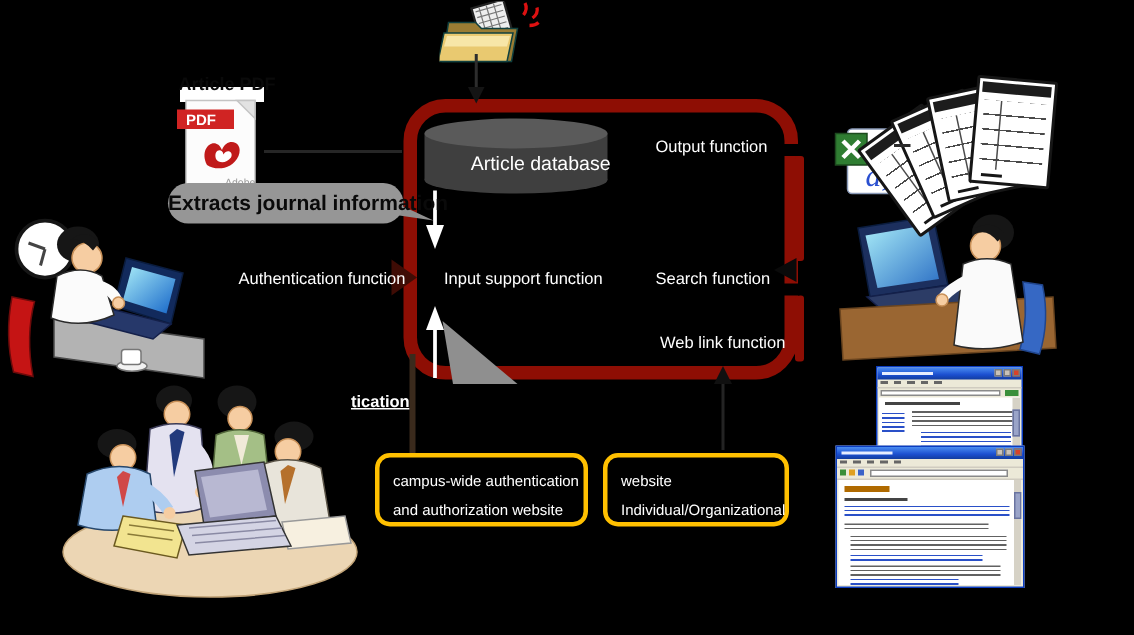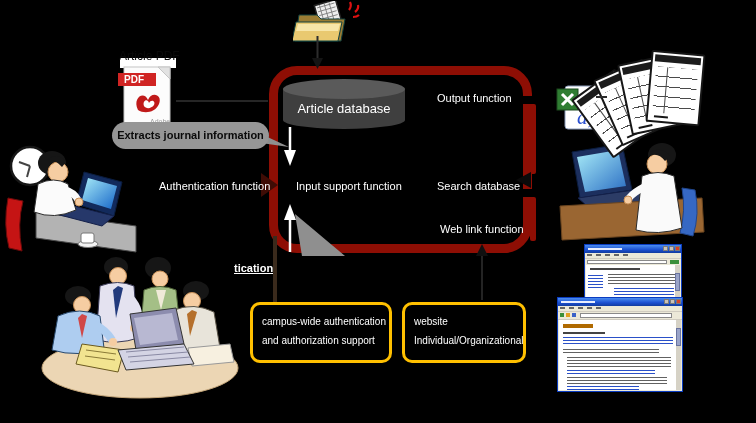--- a/index.html
+++ b/index.html
@@ -4,32 +4,32 @@
 <style>
   html,body{margin:0;padding:0;background:#000;}
   #stage{position:relative;width:756px;height:423px;background:#000;overflow:hidden;
          font-family:"Liberation Sans",sans-serif;}
   .abs{position:absolute;}
   .lbl{position:absolute;color:#fff;font-size:11px;white-space:nowrap;z-index:6;}
   .sysbox{position:absolute;left:269px;top:66px;width:263px;height:187px;
           border:9px solid #8e0e04;border-radius:28px;box-sizing:border-box;z-index:2;}
   .title{position:absolute;left:269px;top:136px;width:263px;text-align:center;
          color:#fff;font-size:17px;z-index:6;}
-  .cyl-label{position:absolute;left:281px;top:101px;width:126px;text-align:center;
+  .cyl-label{position:absolute;left:281px;top:101px;width:126px;text-align:right;
          color:#fff;font-size:13px;z-index:6;}
   .bubble{position:absolute;height:27px;background:#969696;border-radius:14px;
-          color:#0a0a0a;font-size:11px;font-weight:bold;text-align:center;
+          color:#0a0a0a;font-size:14px;font-weight:bold;text-align:center;
           line-height:27px;z-index:5;white-space:nowrap;}
-  .ybox{position:absolute;width:142px;height:61px;border:3px solid #ffc000;border-radius:10px;
+  .ybox{position:absolute;width:142px;height:49px;border:3px solid #ffc000;border-radius:10px;
         box-sizing:border-box;color:#fff;font-size:10px;padding:7px 0 0 9px;line-height:19px;
         z-index:5;background:#000;}
   .frag{position:absolute;left:234px;top:262px;width:39px;overflow:hidden;color:#fff;
         font-size:11px;font-weight:bold;text-decoration:underline;z-index:6;white-space:nowrap;}
   .pdf-label{position:absolute;left:119px;top:49px;color:#0a0a0a;font-size:12px;
-        font-weight:normal;z-index:6;white-space:nowrap;}
+        font-weight:bold;z-index:6;white-space:nowrap;}
   
   .form-sheet{position:absolute;width:54px;height:72px;background:#fff;border:2px solid #161616;
         border-radius:2px;transform-origin:50% 90%;box-sizing:border-box;}
   .form-head{position:absolute;left:2px;right:2px;top:2px;height:7px;background:#1c1c1c;}
   .form-rows{position:absolute;left:4px;right:4px;top:14px;bottom:8px;
         background:repeating-linear-gradient(180deg,transparent 0 9px,#4a4a4a 9px 10px);}
   .form-col{position:absolute;left:30%;top:14px;bottom:8px;width:1px;background:#4a4a4a;}
   .form-foot{position:absolute;left:6px;bottom:3px;width:14px;height:2px;background:#161616;}
   
   .win{position:absolute;background:#ece9d8;border:1px solid #0a3cc0;box-sizing:border-box;}
@@ -299,29 +299,29 @@
       <div class="links" style="left:8px;top:66px;width:72px;height:5px"></div>
       <div class="scroll">
           <div class="thumb"></div>
         </div>
     </div>
   </div>
 
   <div class="cyl-label">Article database</div>
   <div class="lbl" style="left:437px;top:92px">Output function</div>
   <div class="lbl" style="left:296px;top:180px">Input support function</div>
-  <div class="lbl" style="left:437px;top:180px">Search database</div>
+  <div class="lbl" style="left:437px;top:180px">Search function</div>
   <div class="lbl" style="left:440px;top:223px">Web link function</div>
   <div class="lbl" style="left:159px;top:180px;width:113px;text-align:left">Authentication function</div>
   <div class="frag">tication</div>
 
   <div class="bubble" style="left:112px;top:122px;width:157px">Extracts journal information</div>
 
   <div class="ybox" style="left:250px;top:302px;width:142px">
     <span style="display:block">campus-wide authentication</span>
-    <span style="display:block">and authorization support</span>
+    <span style="display:block">and authorization website</span>
   </div>
   <div class="ybox" style="left:402px;top:302px;width:124px">
     <span style="display:block">website</span>
     <span style="display:block">Individual/Organizational</span>
   </div>
 
 </div>
 
 </body></html>

